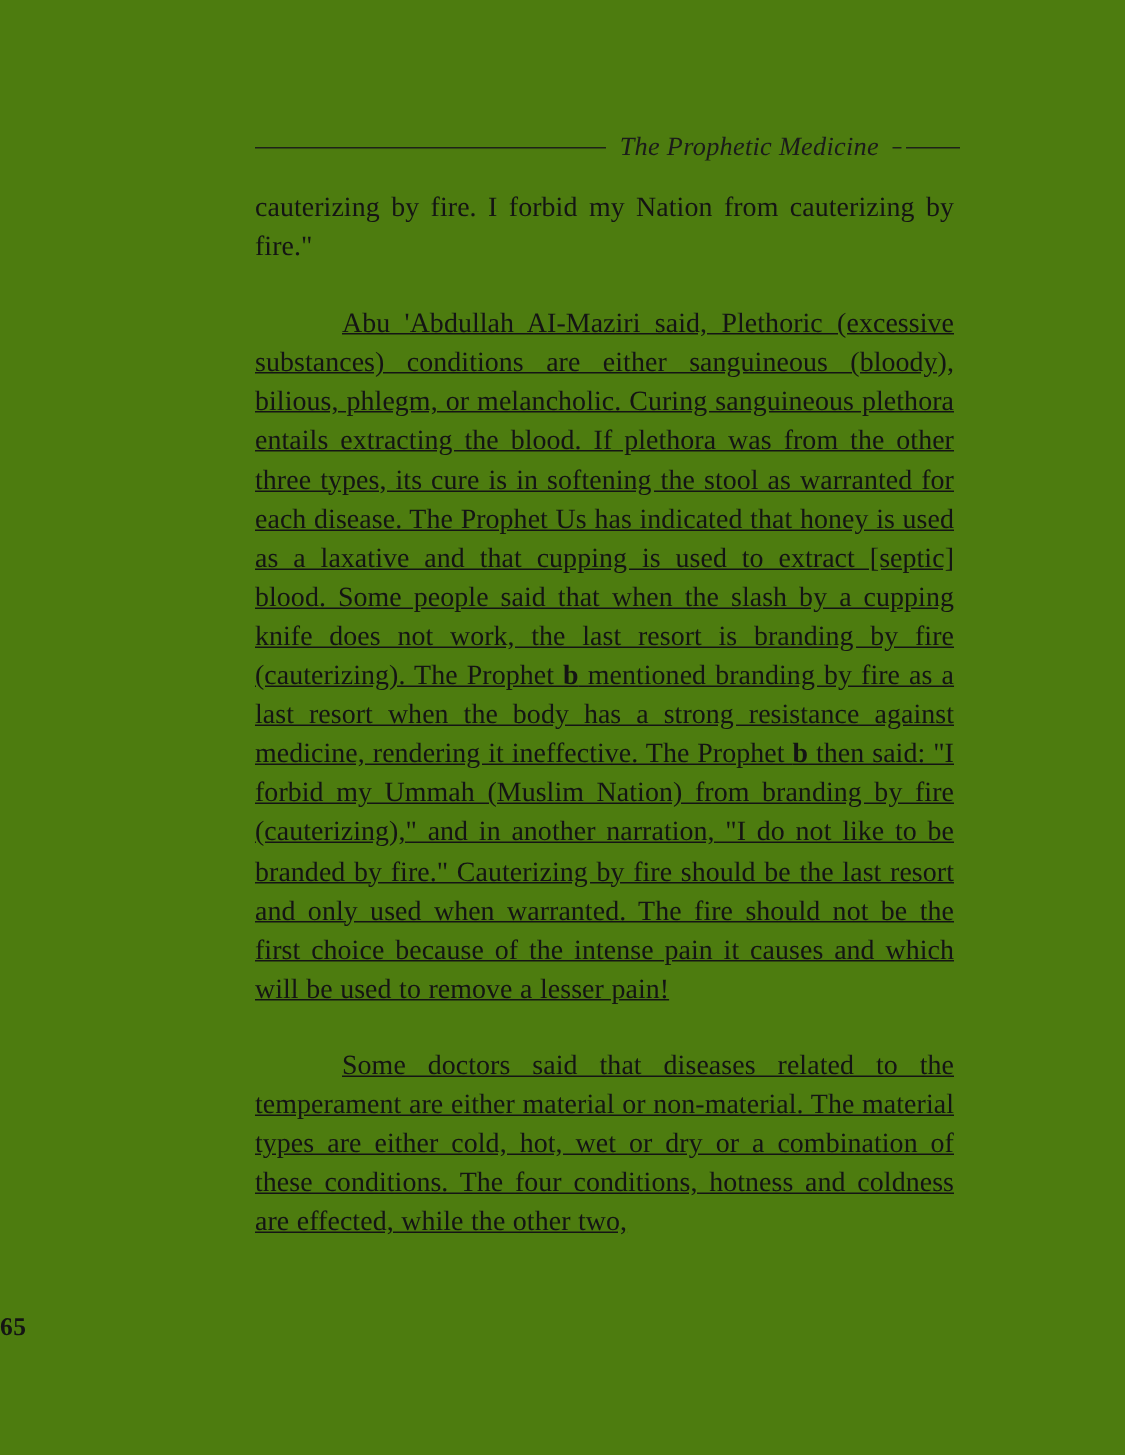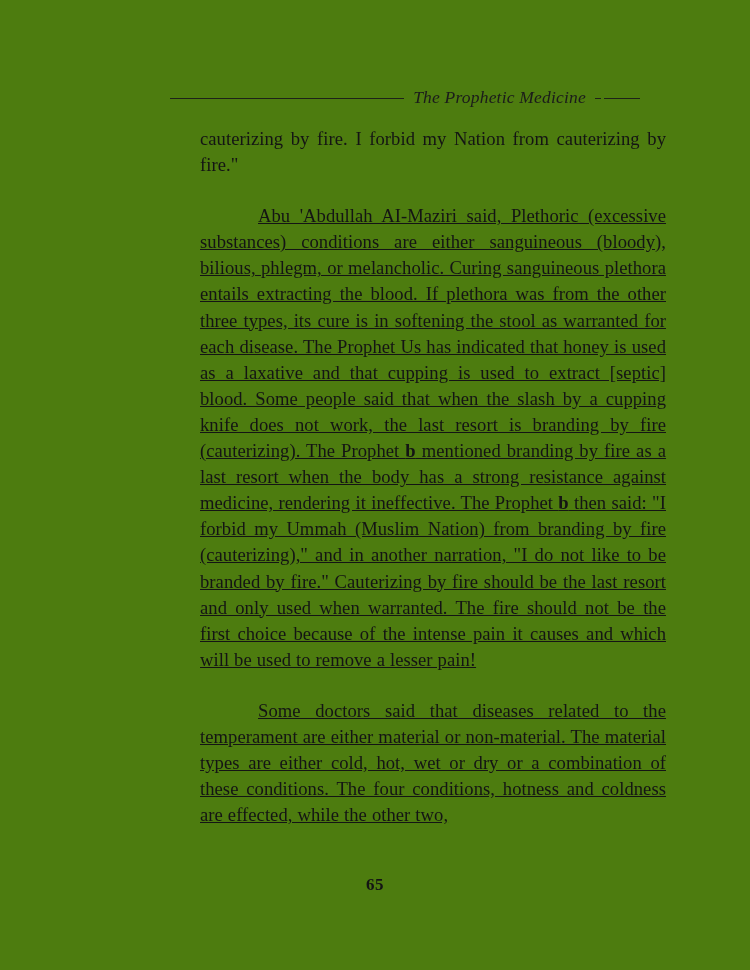--- a/index.html
+++ b/index.html
@@ -71,21 +71,20 @@
   }
   .rule-right i.d1 { width: 6px; }
   .rule-right i.d2 { width: 36px; }
 
   
   .body-col {
     position: absolute;
     left: 170px;
     top: 126px;
     width: 466px;
-    margin-left: 30px;
   }
   p.para {
     margin: 0;
     text-align: justify;
     text-justify: inter-word;
     font-size: 18.6px;
     line-height: 26.1px;
     letter-spacing: .05px;
     word-spacing: .3px;
     color: #141414;
@@ -100,21 +99,20 @@
   p.para b {
     font-weight: 700;
   }
 
   
   .folio {
     position: absolute;
     left: 0;
     top: 875px;
     width: 750px;
-    text-align: center;
     font-size: 17px;
     font-weight: 700;
     color: #141414;
     letter-spacing: .4px;
   }
 </style>
 </head>
 <body>
 
 <div class="page">

